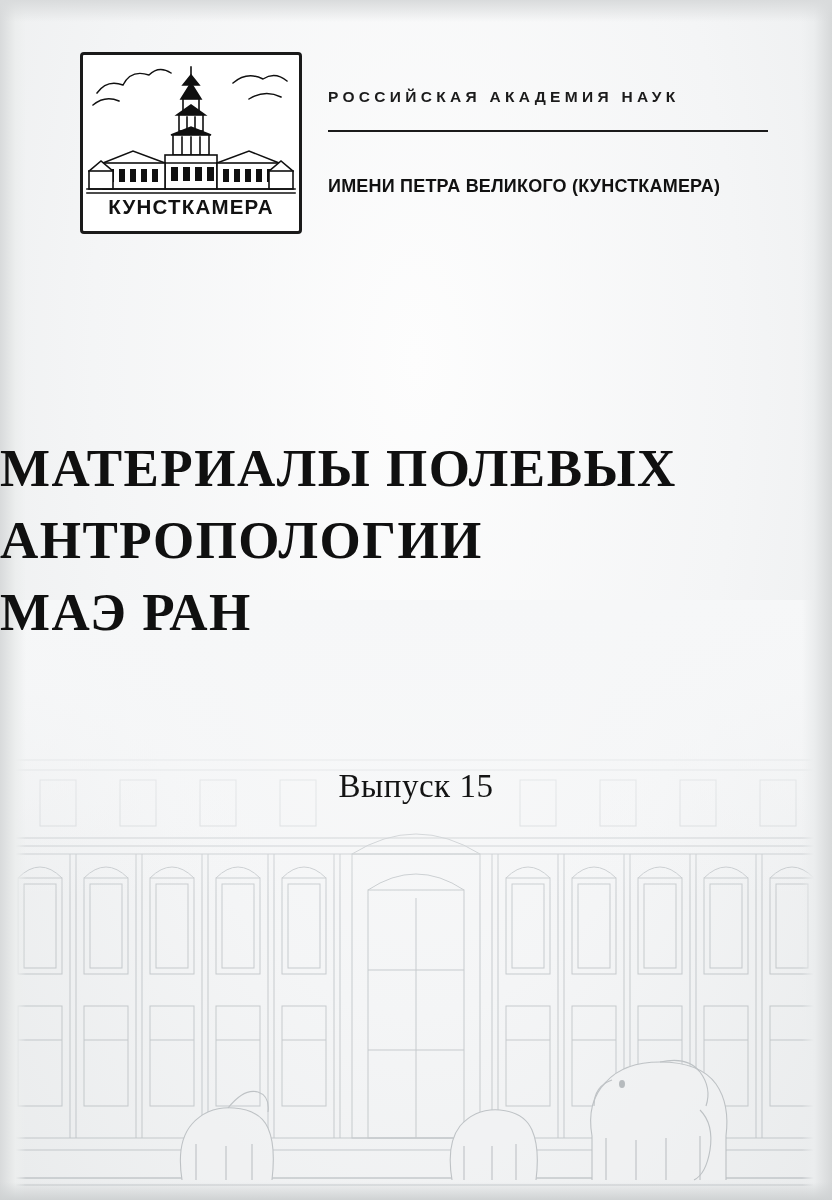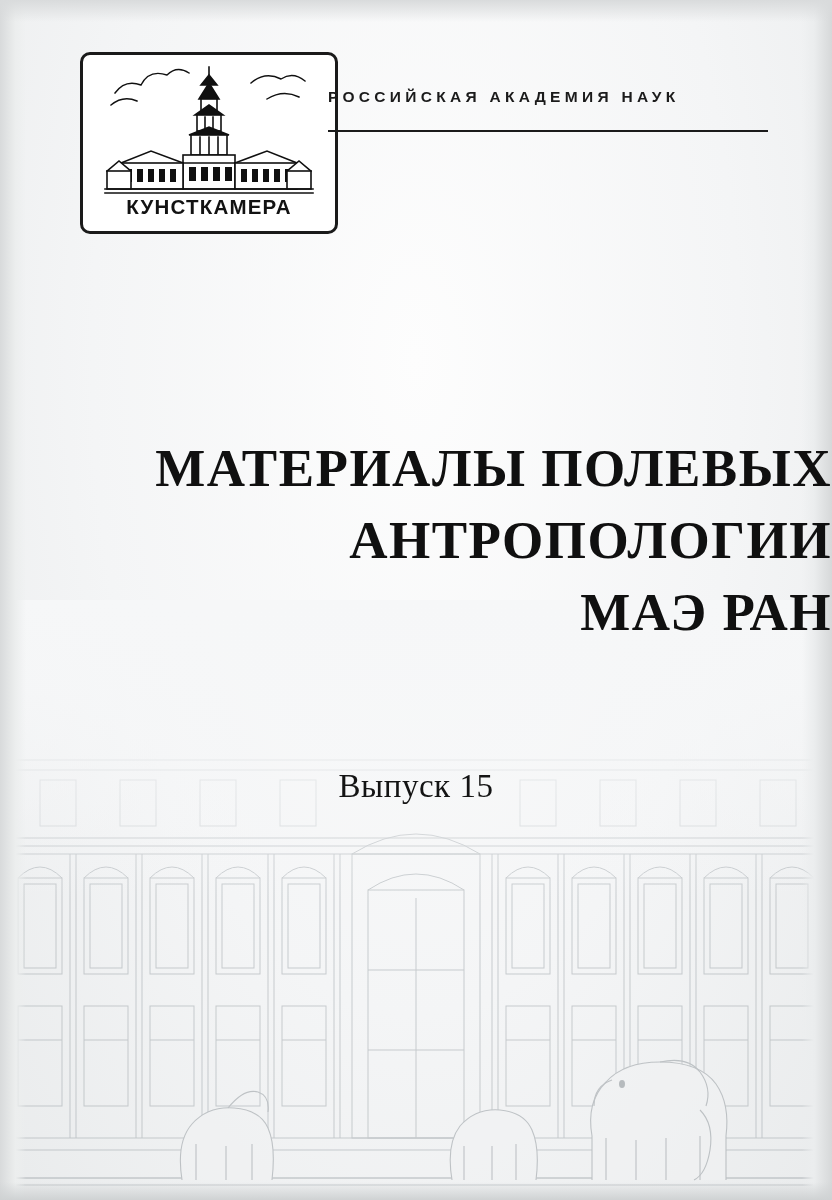--- a/index.html
+++ b/index.html
@@ -59,24 +59,24 @@
     left: 80px;
     top: 52px;
     width: 690px;
     height: 186px;
   }
 
   .logo-box {
     position: absolute;
     left: 0;
     top: 0;
-    width: 258px;
+    width: 222px;
     height: 182px;
     border: 3px solid #1a1a1a;
-    border-radius: 10px;
+    border-radius: 4px;
     background: #ffffff;
     box-sizing: border-box;
   }
   .logo-inner {
     position: absolute;
     left: 0; top: 0; right: 0; bottom: 0;
   }
   .logo-svg { display: block; width: 216px; height: 142px; margin: 4px auto 0; }
   .logo-word {
     position: absolute;
@@ -125,21 +125,21 @@
     line-height: 25px;
     color: #111111;
   }
 
   
   .title-block {
     position: absolute;
     left: 0;
     top: 432px;
     width: 832px;
-    text-align: right;
+    text-align: left;
   }
   .title-line {
     font-family: "Liberation Serif", serif;
     font-weight: 700;
     font-size: 53px;
     line-height: 72px;
     letter-spacing: 1.5px;
     color: #101010;
   }
 
@@ -400,20 +400,21 @@
         </svg>
       </div>
       <div class="logo-word">КУНСТКАМЕРА</div>
     </div>
 
     <div class="academy">РОССИЙСКАЯ АКАДЕМИЯ НАУК</div>
 
     <div class="rule"></div>
 
     <div class="museum">
+      <div>ИМЕНИ ПЕТРА ВЕЛИКОГО (КУНСТКАМЕРА)</div>
     </div>
   </div>
 
   <div class="title-block">
     <div class="title-line">МАТЕРИАЛЫ ПОЛЕВЫХ</div>
     <div class="title-line">АНТРОПОЛОГИИ</div>
     <div class="title-line">МАЭ РАН</div>
   </div>
 
   <div class="issue">Выпуск 15</div>

